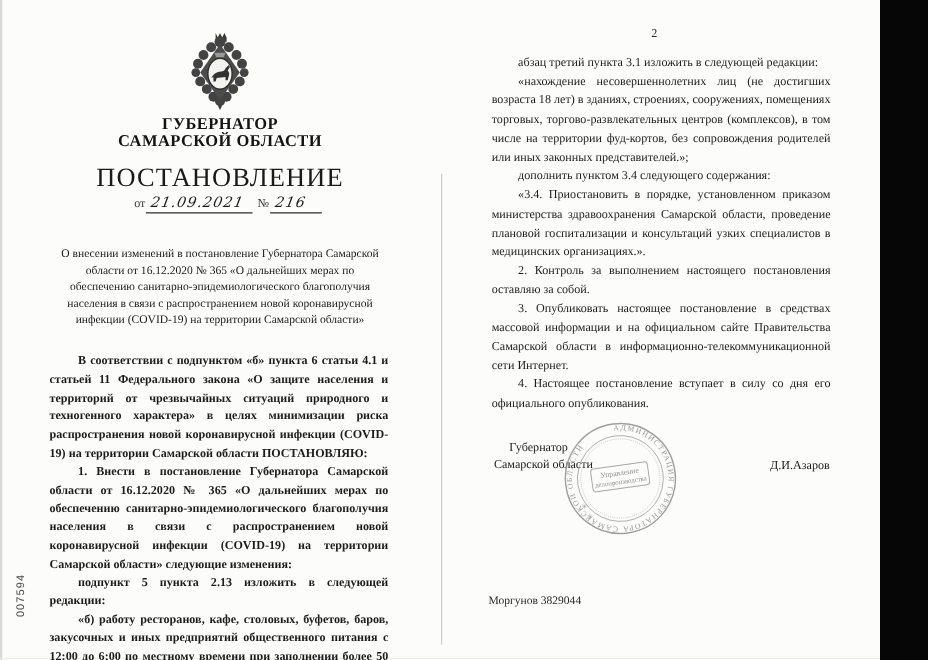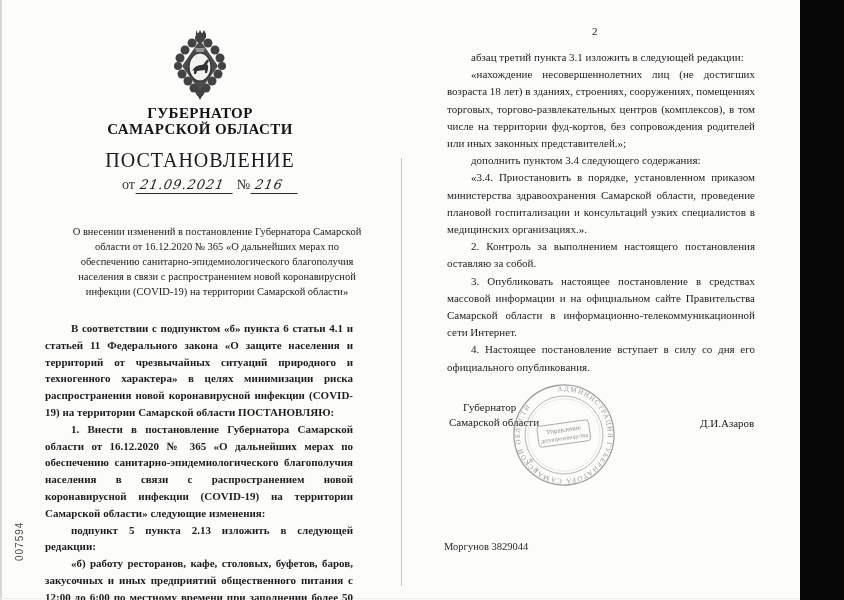--- a/index.html
+++ b/index.html
@@ -18,35 +18,35 @@
 
   .emblem{position:absolute;left:172px;top:29px;width:56px;height:72px;}
 
   .org-name{
     position:absolute;left:60px;top:105px;width:280px;
     text-align:center;font-weight:bold;font-size:15px;line-height:16px;letter-spacing:.4px;
     color:#141414;
   }
   .doc-type{
     position:absolute;left:60px;top:149px;width:280px;
-    text-align:center;font-size:20px;letter-spacing:1px;color:#1a1a1a;
+    text-align:center;font-size:24px;letter-spacing:1px;color:#1a1a1a;
   }
   .date-row{position:absolute;left:122px;top:177px;font-size:9px;color:#222;white-space:nowrap;}
-  .date-row .pre{font-size:14px;color:#333;}
+  .date-row .pre{font-size:11px;color:#333;}
   .hand{
     display:inline-block;
     font-family:"DejaVu Serif", serif;font-style:italic;font-size:13px;color:#1c1c1c;
     transform:skewX(-10deg);letter-spacing:1px;
     border-bottom:1px solid #2a2a2a;padding:0 10px 1px 3px;
   }
   .hand.num{min-width:34px;}
 
   .doc-title{
     position:absolute;left:52px;top:224px;width:296px;
-    text-align:center;font-size:10.5px;line-height:15px;color:#1b1b1b;margin-left:17px;
+    text-align:center;font-size:10.5px;line-height:15px;color:#1b1b1b;
   }
 
   .body-text p{margin:0;text-indent:26px;text-align:justify;}
   .left-body{
     position:absolute;left:45px;top:320px;width:308px;
     font-size:11px;line-height:16.8px;color:#1d1d1d;font-weight:bold;
   }
   .margin-number{
     position:absolute;left:14px;top:501px;height:60px;
     writing-mode:vertical-rl;transform:rotate(180deg);

